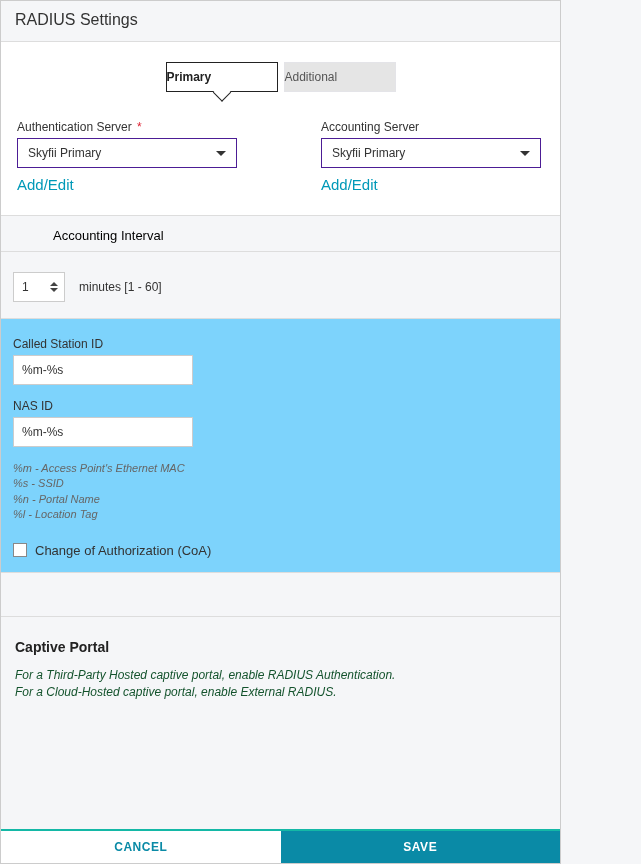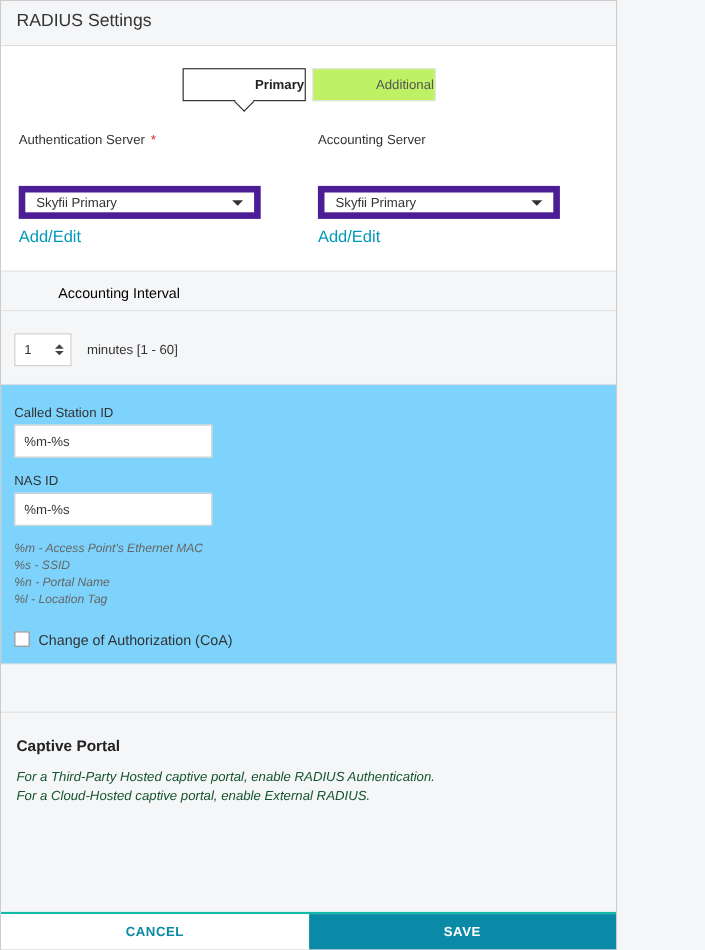--- a/index.html
+++ b/index.html
@@ -35,61 +35,61 @@
     border-bottom: 1px solid #ddd;
   }
 
   
   .tabs {
     display: flex; justify-content: center; gap: 6px;
     margin-bottom: 28px;
   }
   .tab {
     min-width: 112px; height: 30px;
-    display: flex; align-items: center; justify-content: flex-end;
+    display: flex; align-items: center; justify-content: flex-start;
     font-size: 12px; color: #555;
     cursor: pointer;
     position: relative;
   }
   .tab.active {
     border: 1px solid #222;
     background: #fff;
     font-weight: 600;
     color: #222;
   }
   .tab.active::after {
     content: "";
     position: absolute;
     bottom: -8px; left: 50%; transform: translateX(-50%) rotate(45deg);
     width: 12px; height: 12px;
     background: #fff;
     border-right: 1px solid #222;
     border-bottom: 1px solid #222;
   }
   .tab.inactive {
-    background: #bef264;
+    background: #e5e5e5;
     border: 1px solid #e4e4e8;
   }
 
   
   .server-row {
-    display: flex; gap: 52px; padding: 0 4px;
+    display: flex; gap: 84px; padding: 0 4px;
   }
   .field-group { display: flex; flex-direction: column; }
   .field-label {
     font-size: 12px; color: #333; margin-bottom: 4px;
   }
   .required { color: #d23; margin-left: 2px; }
   .select {
     width: 220px; height: 30px;
-    border: 6px solid #4c1d95;
+    border: 1px solid #4c1d95;
     background: #fff;
     display: flex; align-items: center; justify-content: space-between;
     padding: 0 10px; cursor: pointer;
-    font-size: 12px; color: #333; margin-top: 31px;
+    font-size: 12px; color: #333;
   }
   .caret-down {
     width: 0; height: 0;
     border-left: 5px solid transparent;
     border-right: 5px solid transparent;
     border-top: 5px solid #333;
   }
   .link {
     color: #0099b8; font-size: 15px;
     margin-top: 8px; cursor: pointer;

